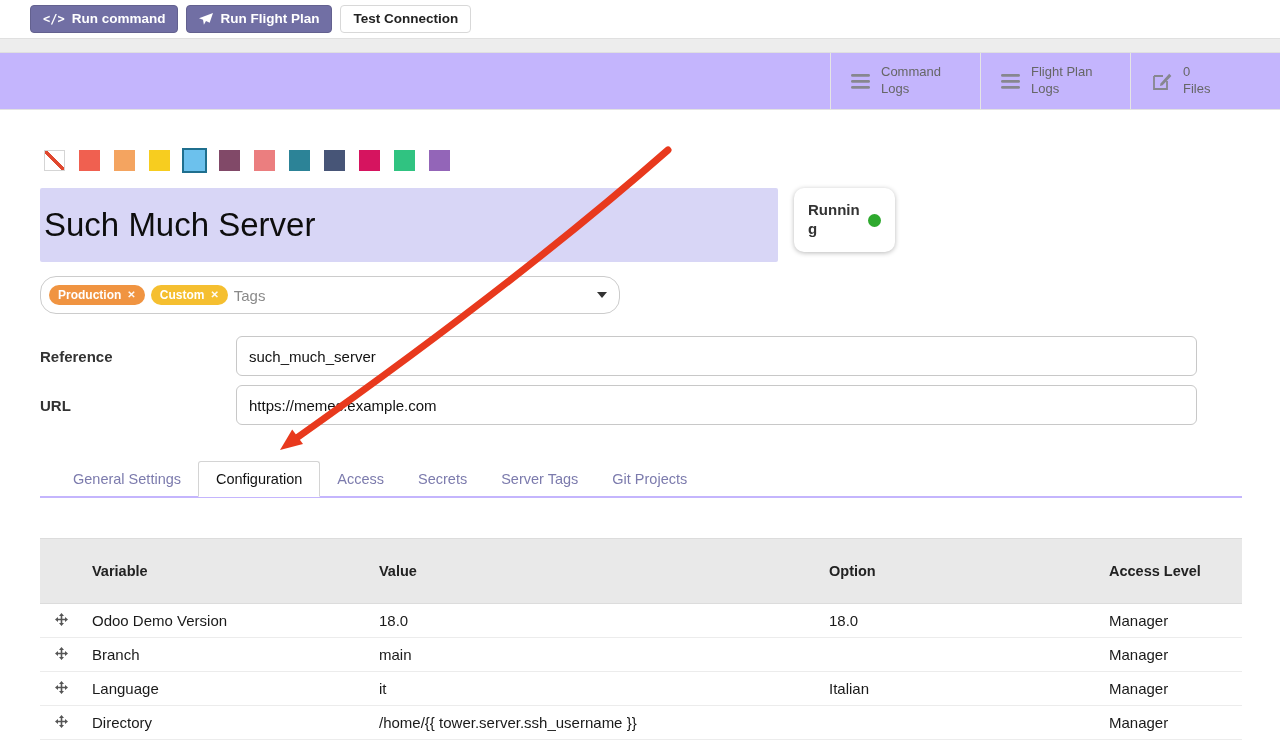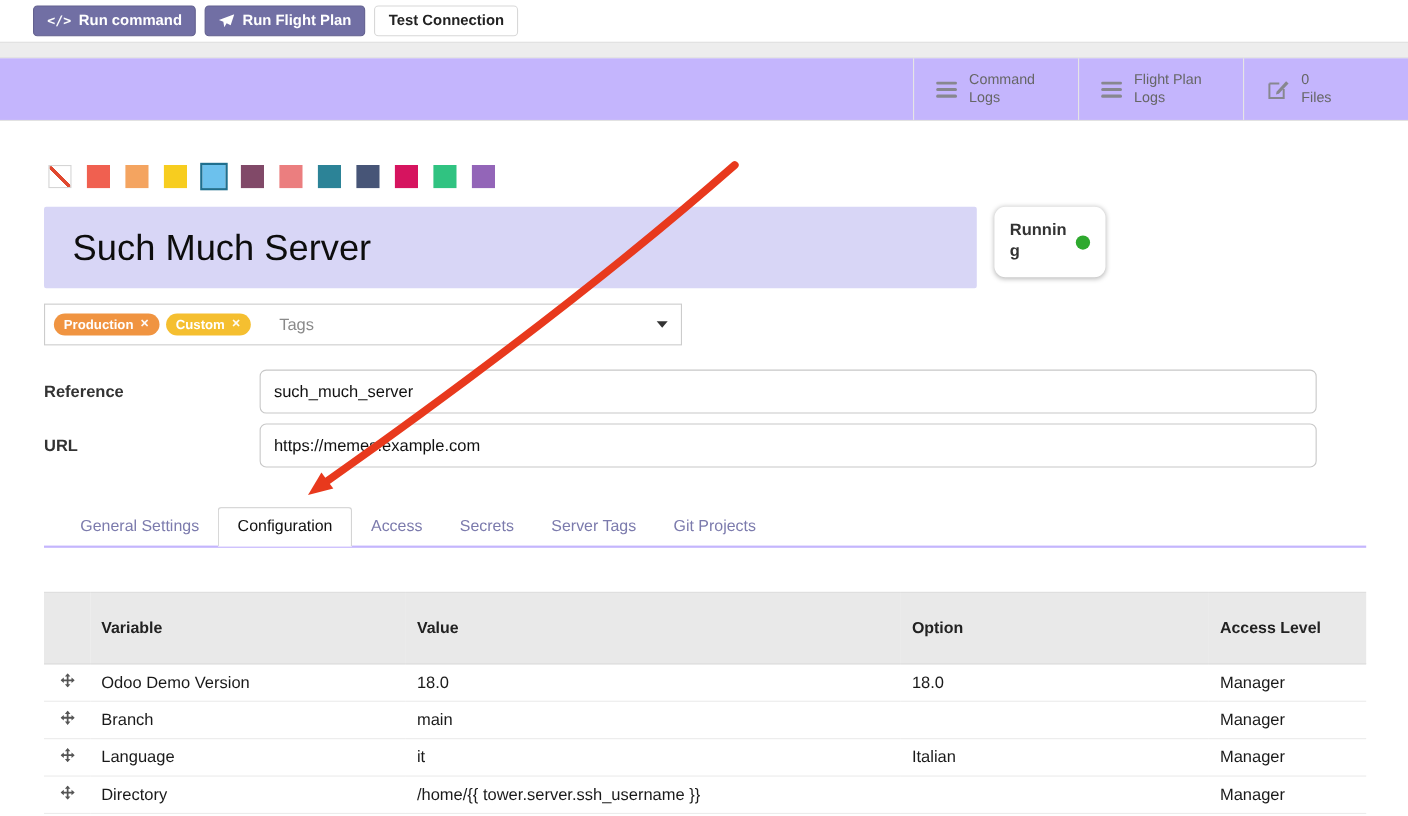--- a/index.html
+++ b/index.html
@@ -29,33 +29,33 @@
   
   .sheet { padding:0 38px 0 40px; position:relative; }
 
   .palette { margin-top:38px; display:flex; gap:14px; align-items:center; height:24px; margin-left:4px; }
   .swatch { width:21px; height:21px; cursor:pointer; flex:0 0 auto; }
   .swatch-none { border:1px solid #d5d5d5; background-color:#fff;
     background-image:linear-gradient(45deg, transparent 44%, #e0482f 44%, #e0482f 56%, transparent 56%); }
   .swatch-selected { outline:2px solid #1f6f8e; }
 
   .title-row { display:flex; margin-top:16px; align-items:flex-start; }
-  .title-input { width:848px; height:74px; background:#d8d6f6; border:none; outline:none;
-    font-family:"Liberation Sans", sans-serif; font-size:33px; color:#0d0d0d; padding:0 26px; border-radius:2px; }
+  .title-input { width:738px; height:74px; background:#d8d6f6; border:none; outline:none;
+    font-family:"Liberation Sans", sans-serif; font-size:33px; color:#0d0d0d; padding:0 4px; border-radius:2px; }
   .status-card { margin-left:16px; background:#fff; border-radius:10px; box-shadow:0 1px 5px rgba(0,0,0,.28);
     padding:10px 14px; display:flex; align-items:center; gap:8px; height:64px; }
   .status-text { font-weight:700; font-size:15px; color:#333; width:52px; line-height:1.25; word-break:break-all; }
   .status-dot { width:13px; height:13px; border-radius:50%; flex:0 0 auto; }
 
-  .tags-box { margin-top:14px; width:580px; height:38px; border:1px solid #ccc; border-radius:0;
+  .tags-box { margin-top:14px; width:580px; height:38px; border:1px solid #ccc; border-radius:16px;
     padding:0 12px 0 8px; display:flex; align-items:center; gap:6px; cursor:text; }
   .tag-pill { border-radius:12px; padding:4px 9px; color:#fff; font-size:12px; font-weight:700;
     display:inline-flex; align-items:center; gap:6px; line-height:1; }
   .tag-x { font-size:10px; cursor:pointer; opacity:.95; }
-  .tags-placeholder { color:#8a8a8a; font-size:15px; margin-left:20px; }
+  .tags-placeholder { color:#8a8a8a; font-size:15px; margin-left:0; }
   .tags-caret { margin-left:auto; width:0; height:0; border-left:5px solid transparent;
     border-right:5px solid transparent; border-top:6px solid #333; cursor:pointer; }
 
   .field-row { display:flex; align-items:center; }
   .field-row.first { margin-top:22px; }
   .field-row.next { margin-top:9px; }
   .field-label { width:196px; font-weight:700; font-size:15px; color:#333; }
   .field-input { flex:1; margin-right:45px; height:40px; border:1px solid #c8c8c8; border-radius:6px;
     font-family:"Liberation Sans", sans-serif; font-size:15px; padding:0 12px; color:#111; background:#fff; outline:none; }
 

